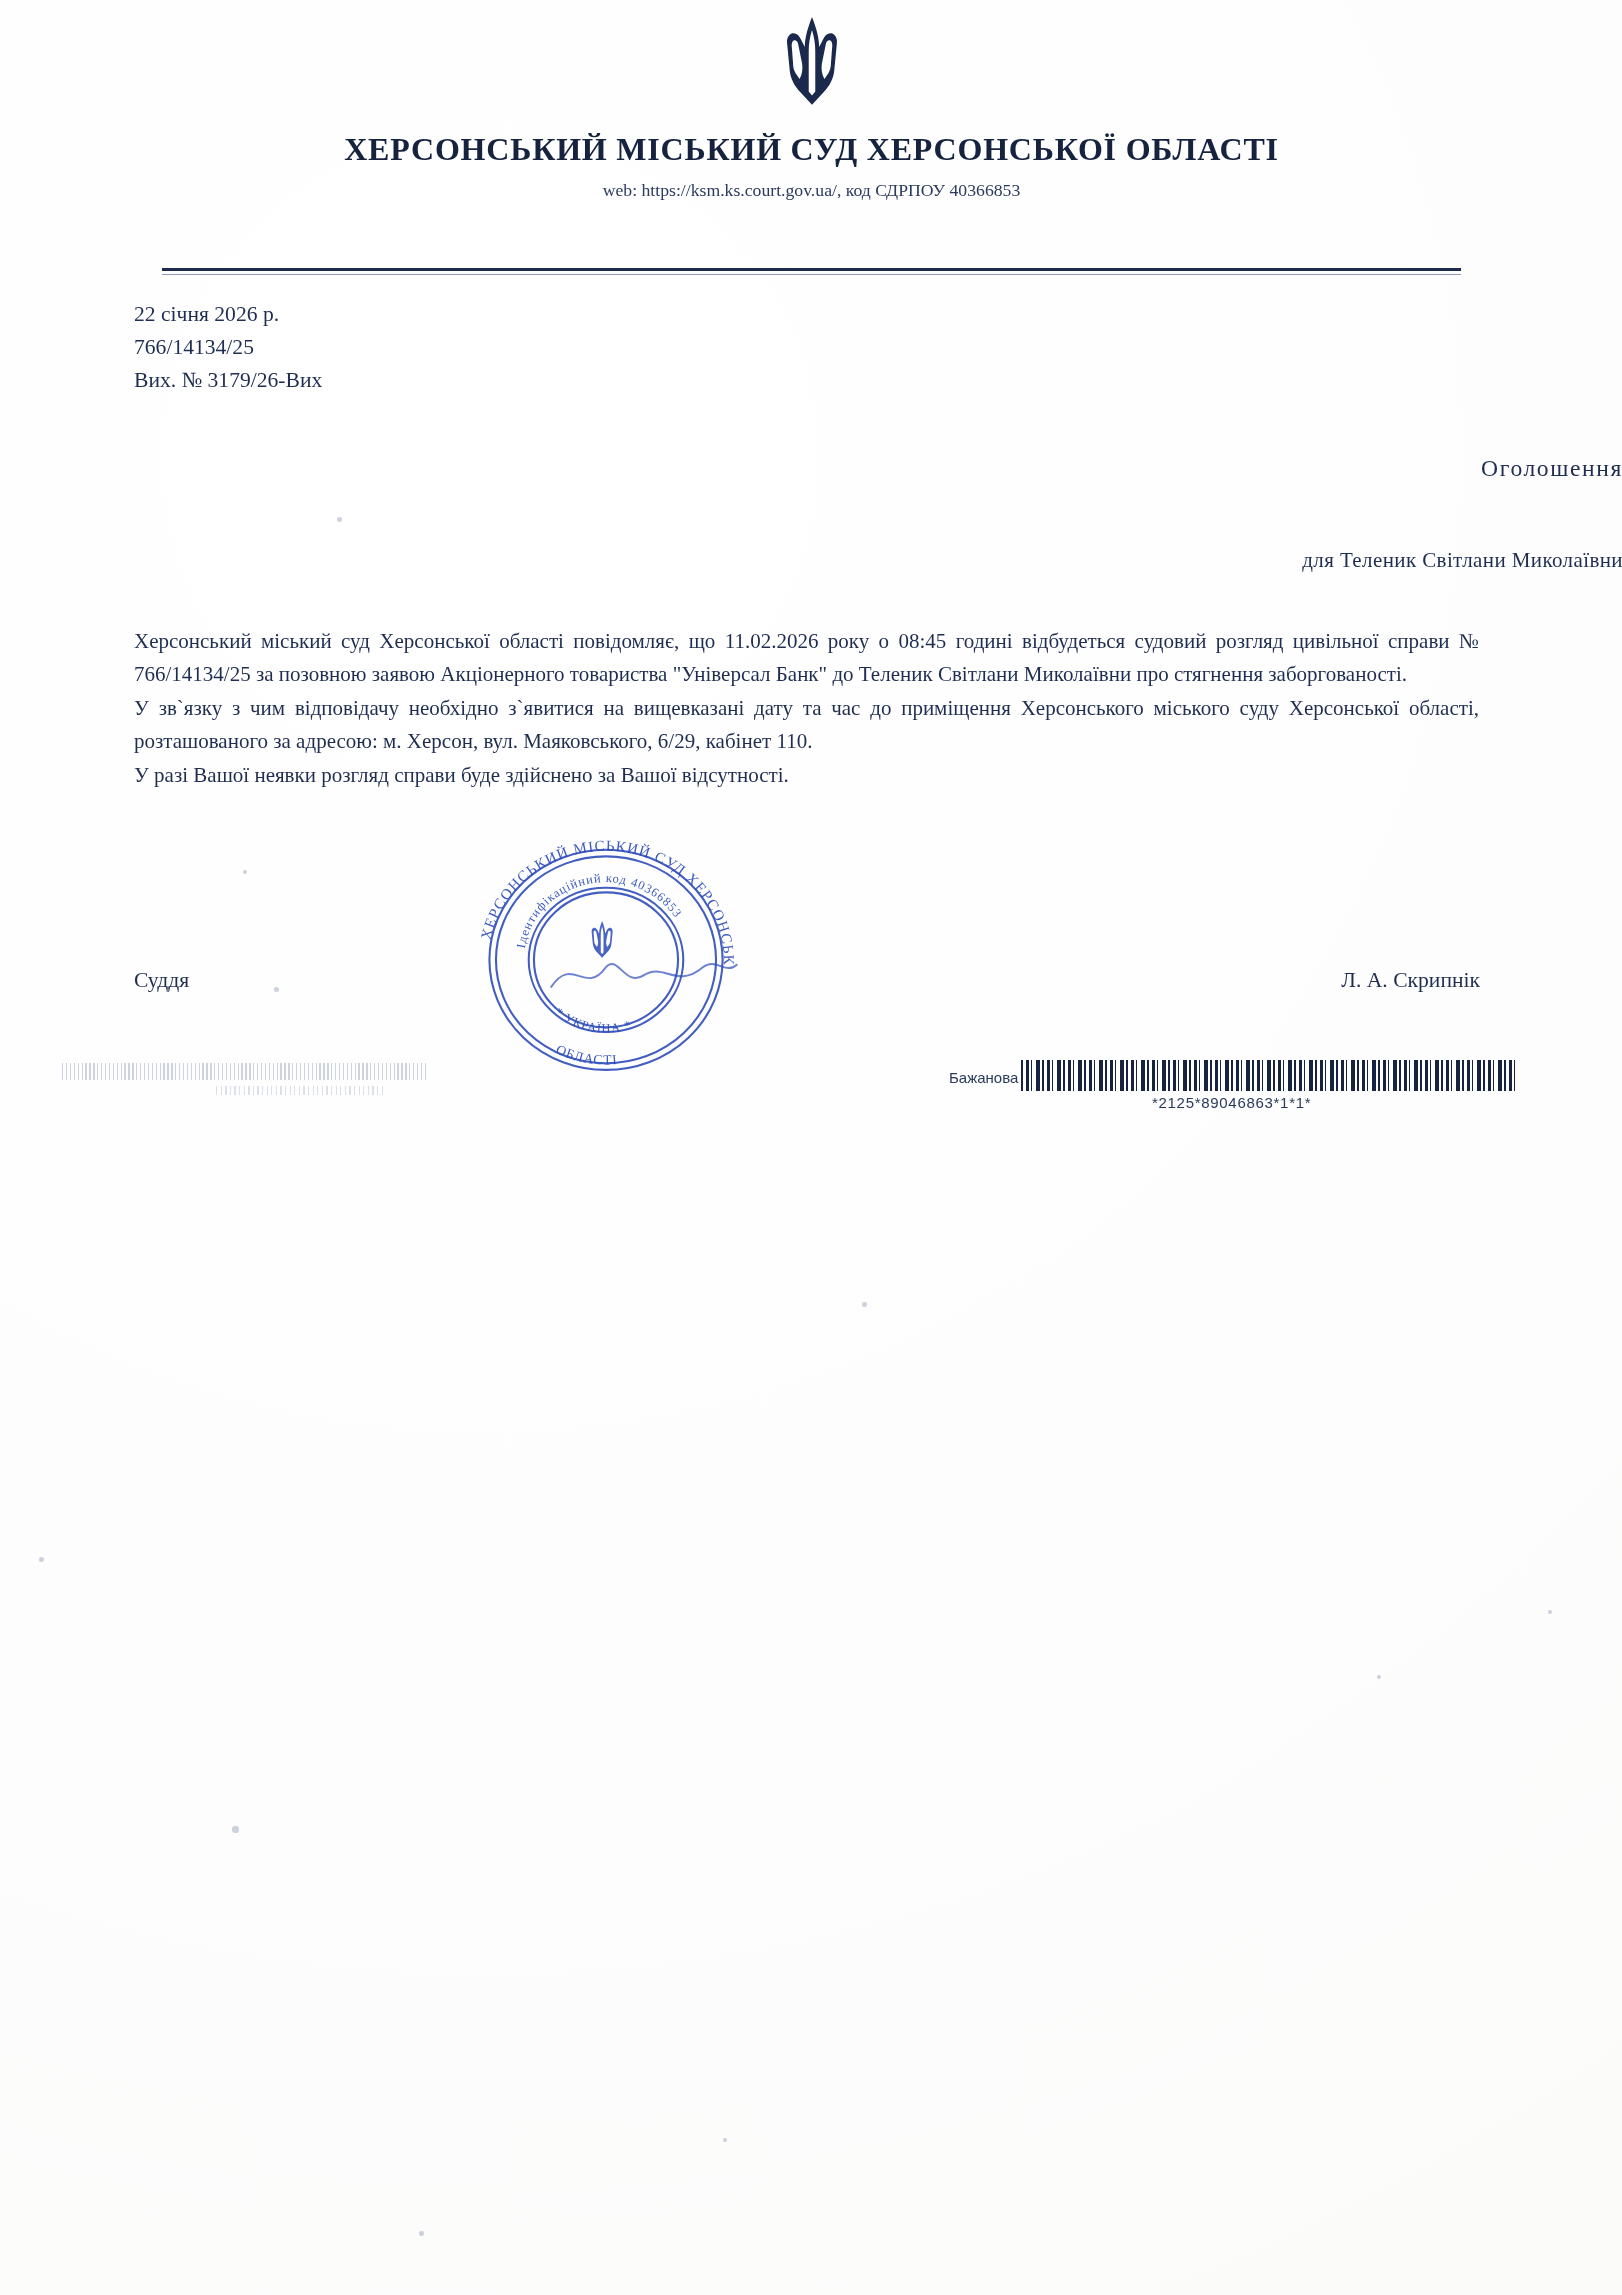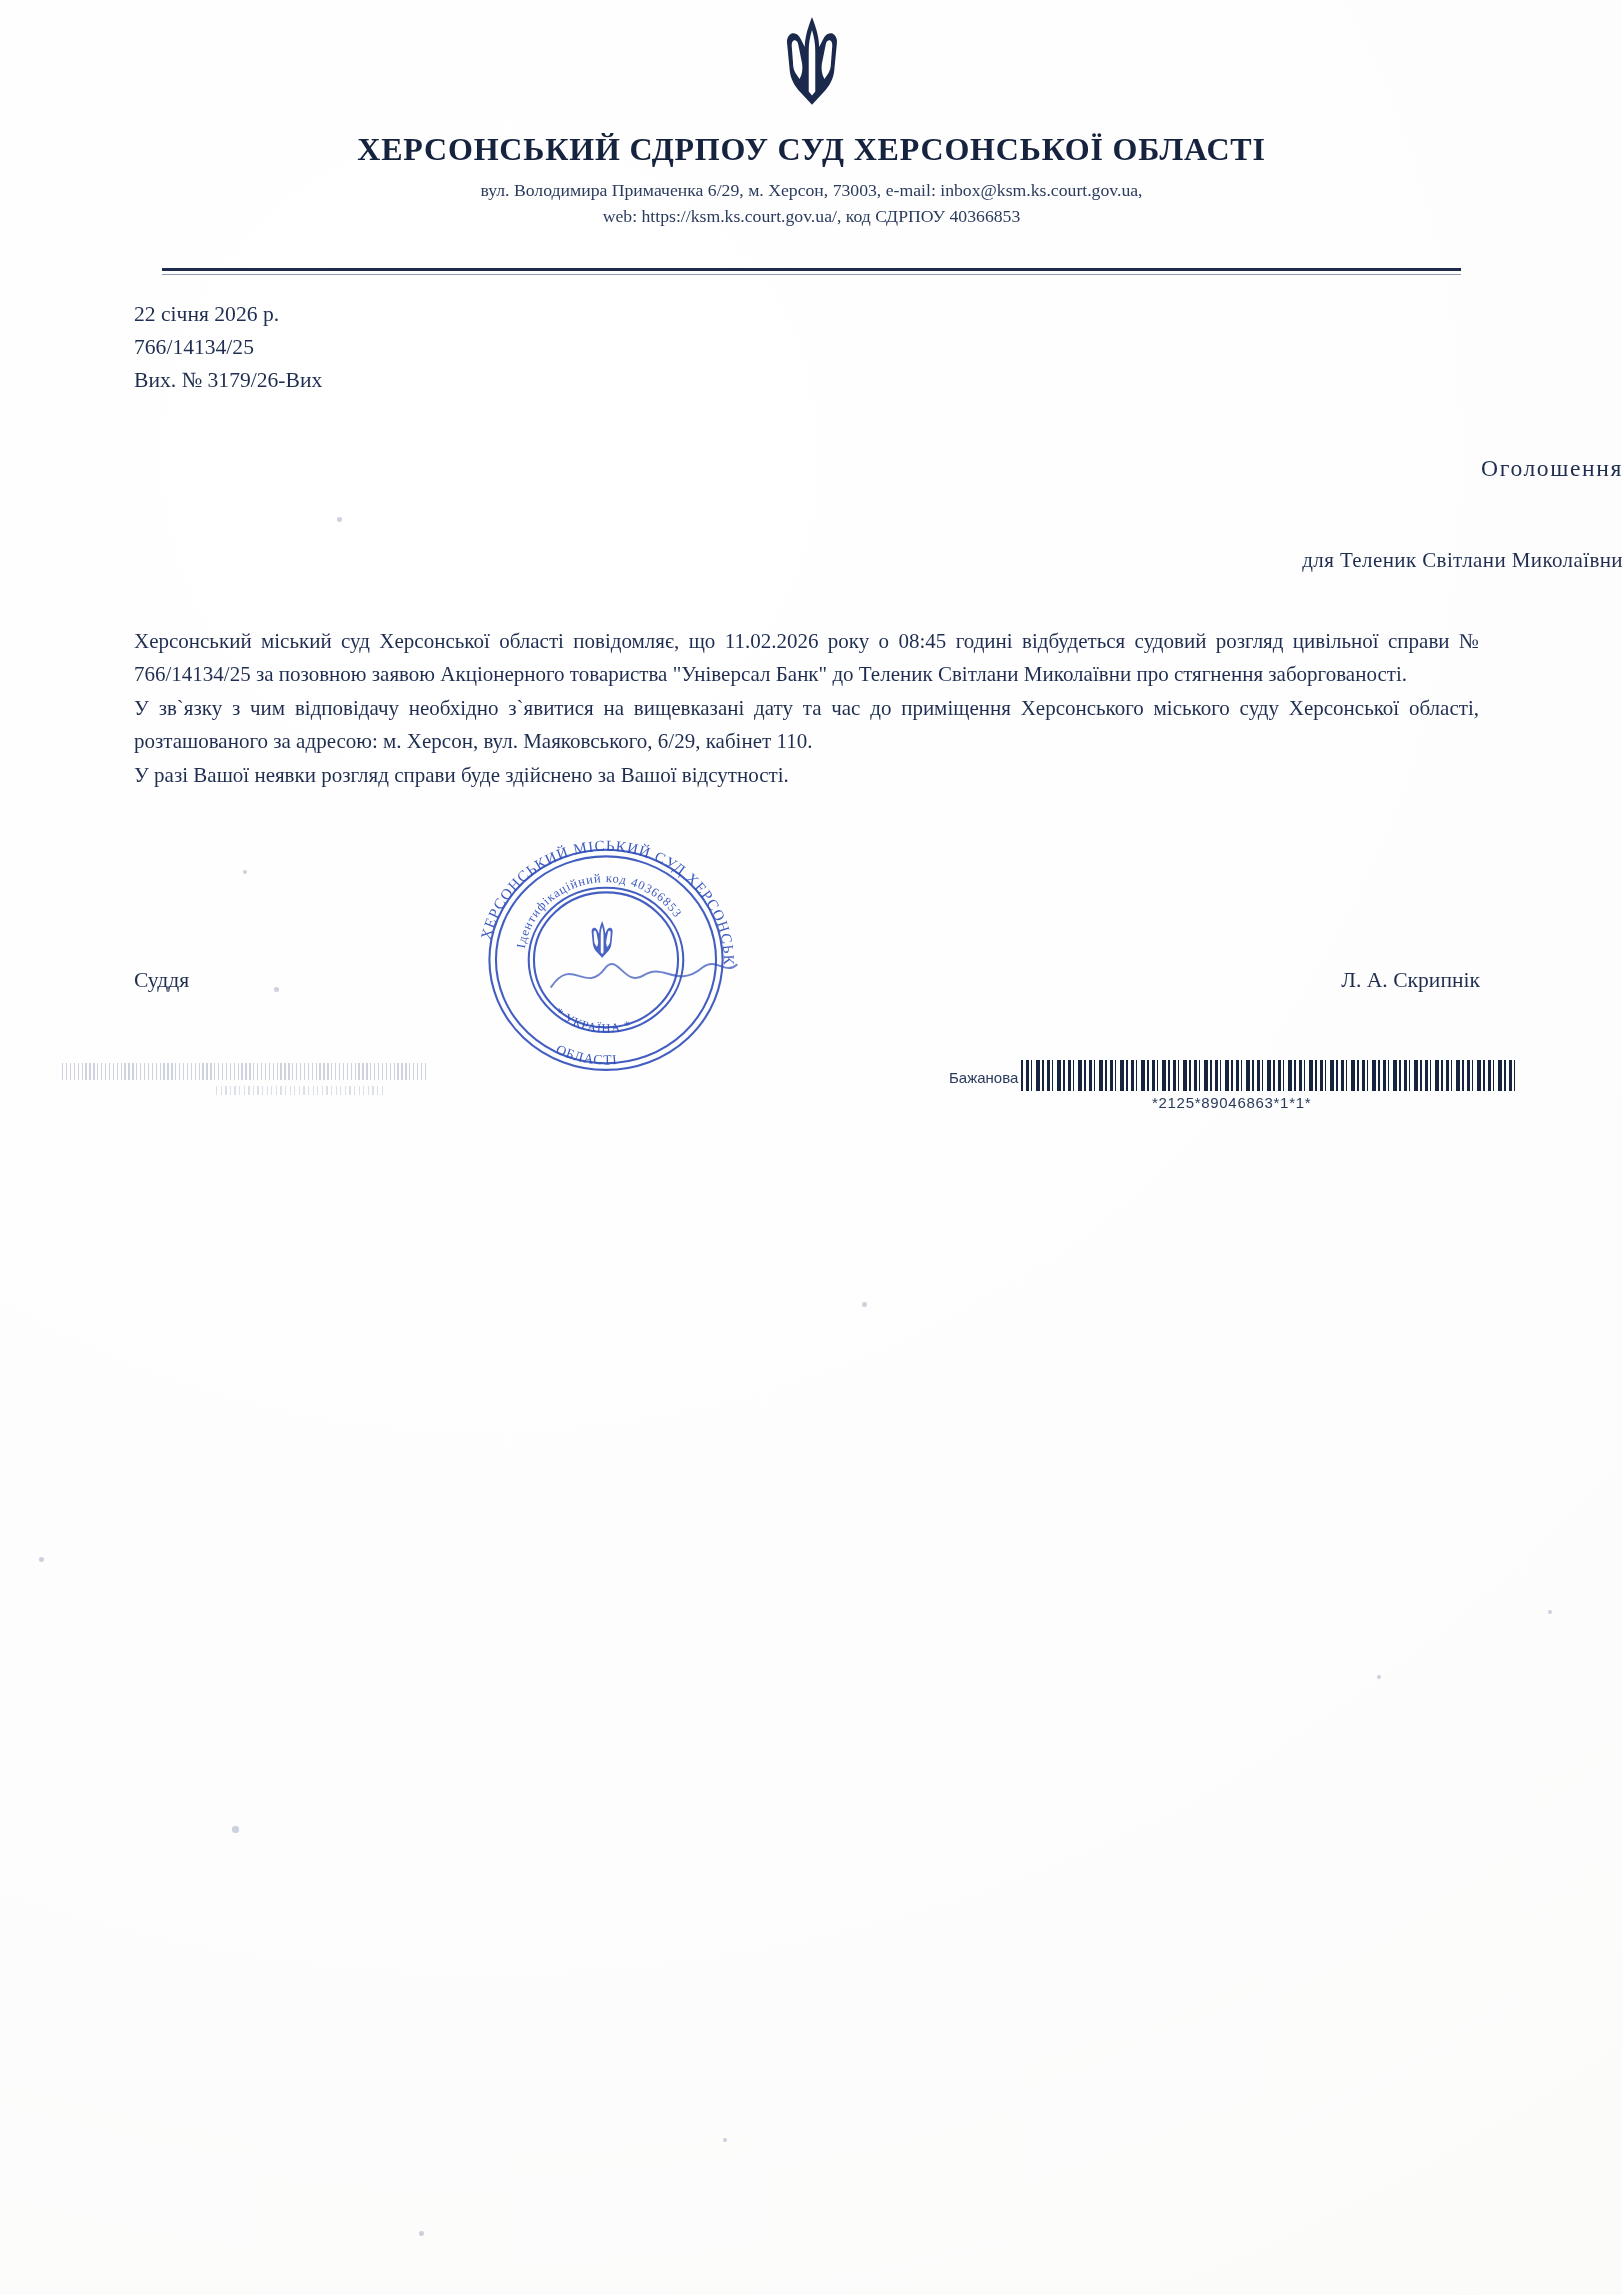--- a/index.html
+++ b/index.html
@@ -243,23 +243,22 @@
       <svg viewBox="0 0 110 170" xmlns="http://www.w3.org/2000/svg">
         <g fill="#1b2a4c">
           <path d="M55 6 C48 24 44 38 44 52 L38 40 C35 33 30 30 25 31 C19 33 16 39 17 47 L21 88 C22 100 28 112 38 122 L55 140 L72 122 C82 112 88 100 89 88 L93 47 C94 39 91 33 85 31 C80 30 75 33 72 40 L66 52 C66 38 62 24 55 6 Z
                    M55 26 C58 36 60 46 60 58 L60 120 L55 126 L50 120 L50 58 C50 46 52 36 55 26 Z
                    M27 42 C30 41 33 43 34 48 L40 78 C41 86 40 94 36 101 L30 92 C27 87 26 82 26 76 L24 50 C24 45 25 43 27 42 Z
                    M83 42 C85 43 86 45 86 50 L84 76 C84 82 83 87 80 92 L74 101 C70 94 69 86 70 78 L76 48 C77 43 80 41 83 42 Z"></path>
         </g>
       </svg>
     </div>
 
-    <div class="court-title">ХЕРСОНСЬКИЙ СДРПОУ СУД ХЕРСОНСЬКОЇ ОБЛАСТІ</div>
+    <div class="court-title">ХЕРСОНСЬКИЙ МІСЬКИЙ СУД ХЕРСОНСЬКОЇ ОБЛАСТІ</div>
     <div class="court-contact">
-      <div>вул. Володимира Примаченка  6/29, м. Херсон, 73003, e-mail: inbox@ksm.ks.court.gov.ua,</div>
       <div>web: https://ksm.ks.court.gov.ua/, код СДРПОУ 40366853</div>
     </div>
   </div>
 
   <div class="rule"></div>
   <div class="rule2"></div>
 
   <div class="meta">
     <div>22 січня 2026 р.</div>
     <div>766/14134/25</div>

